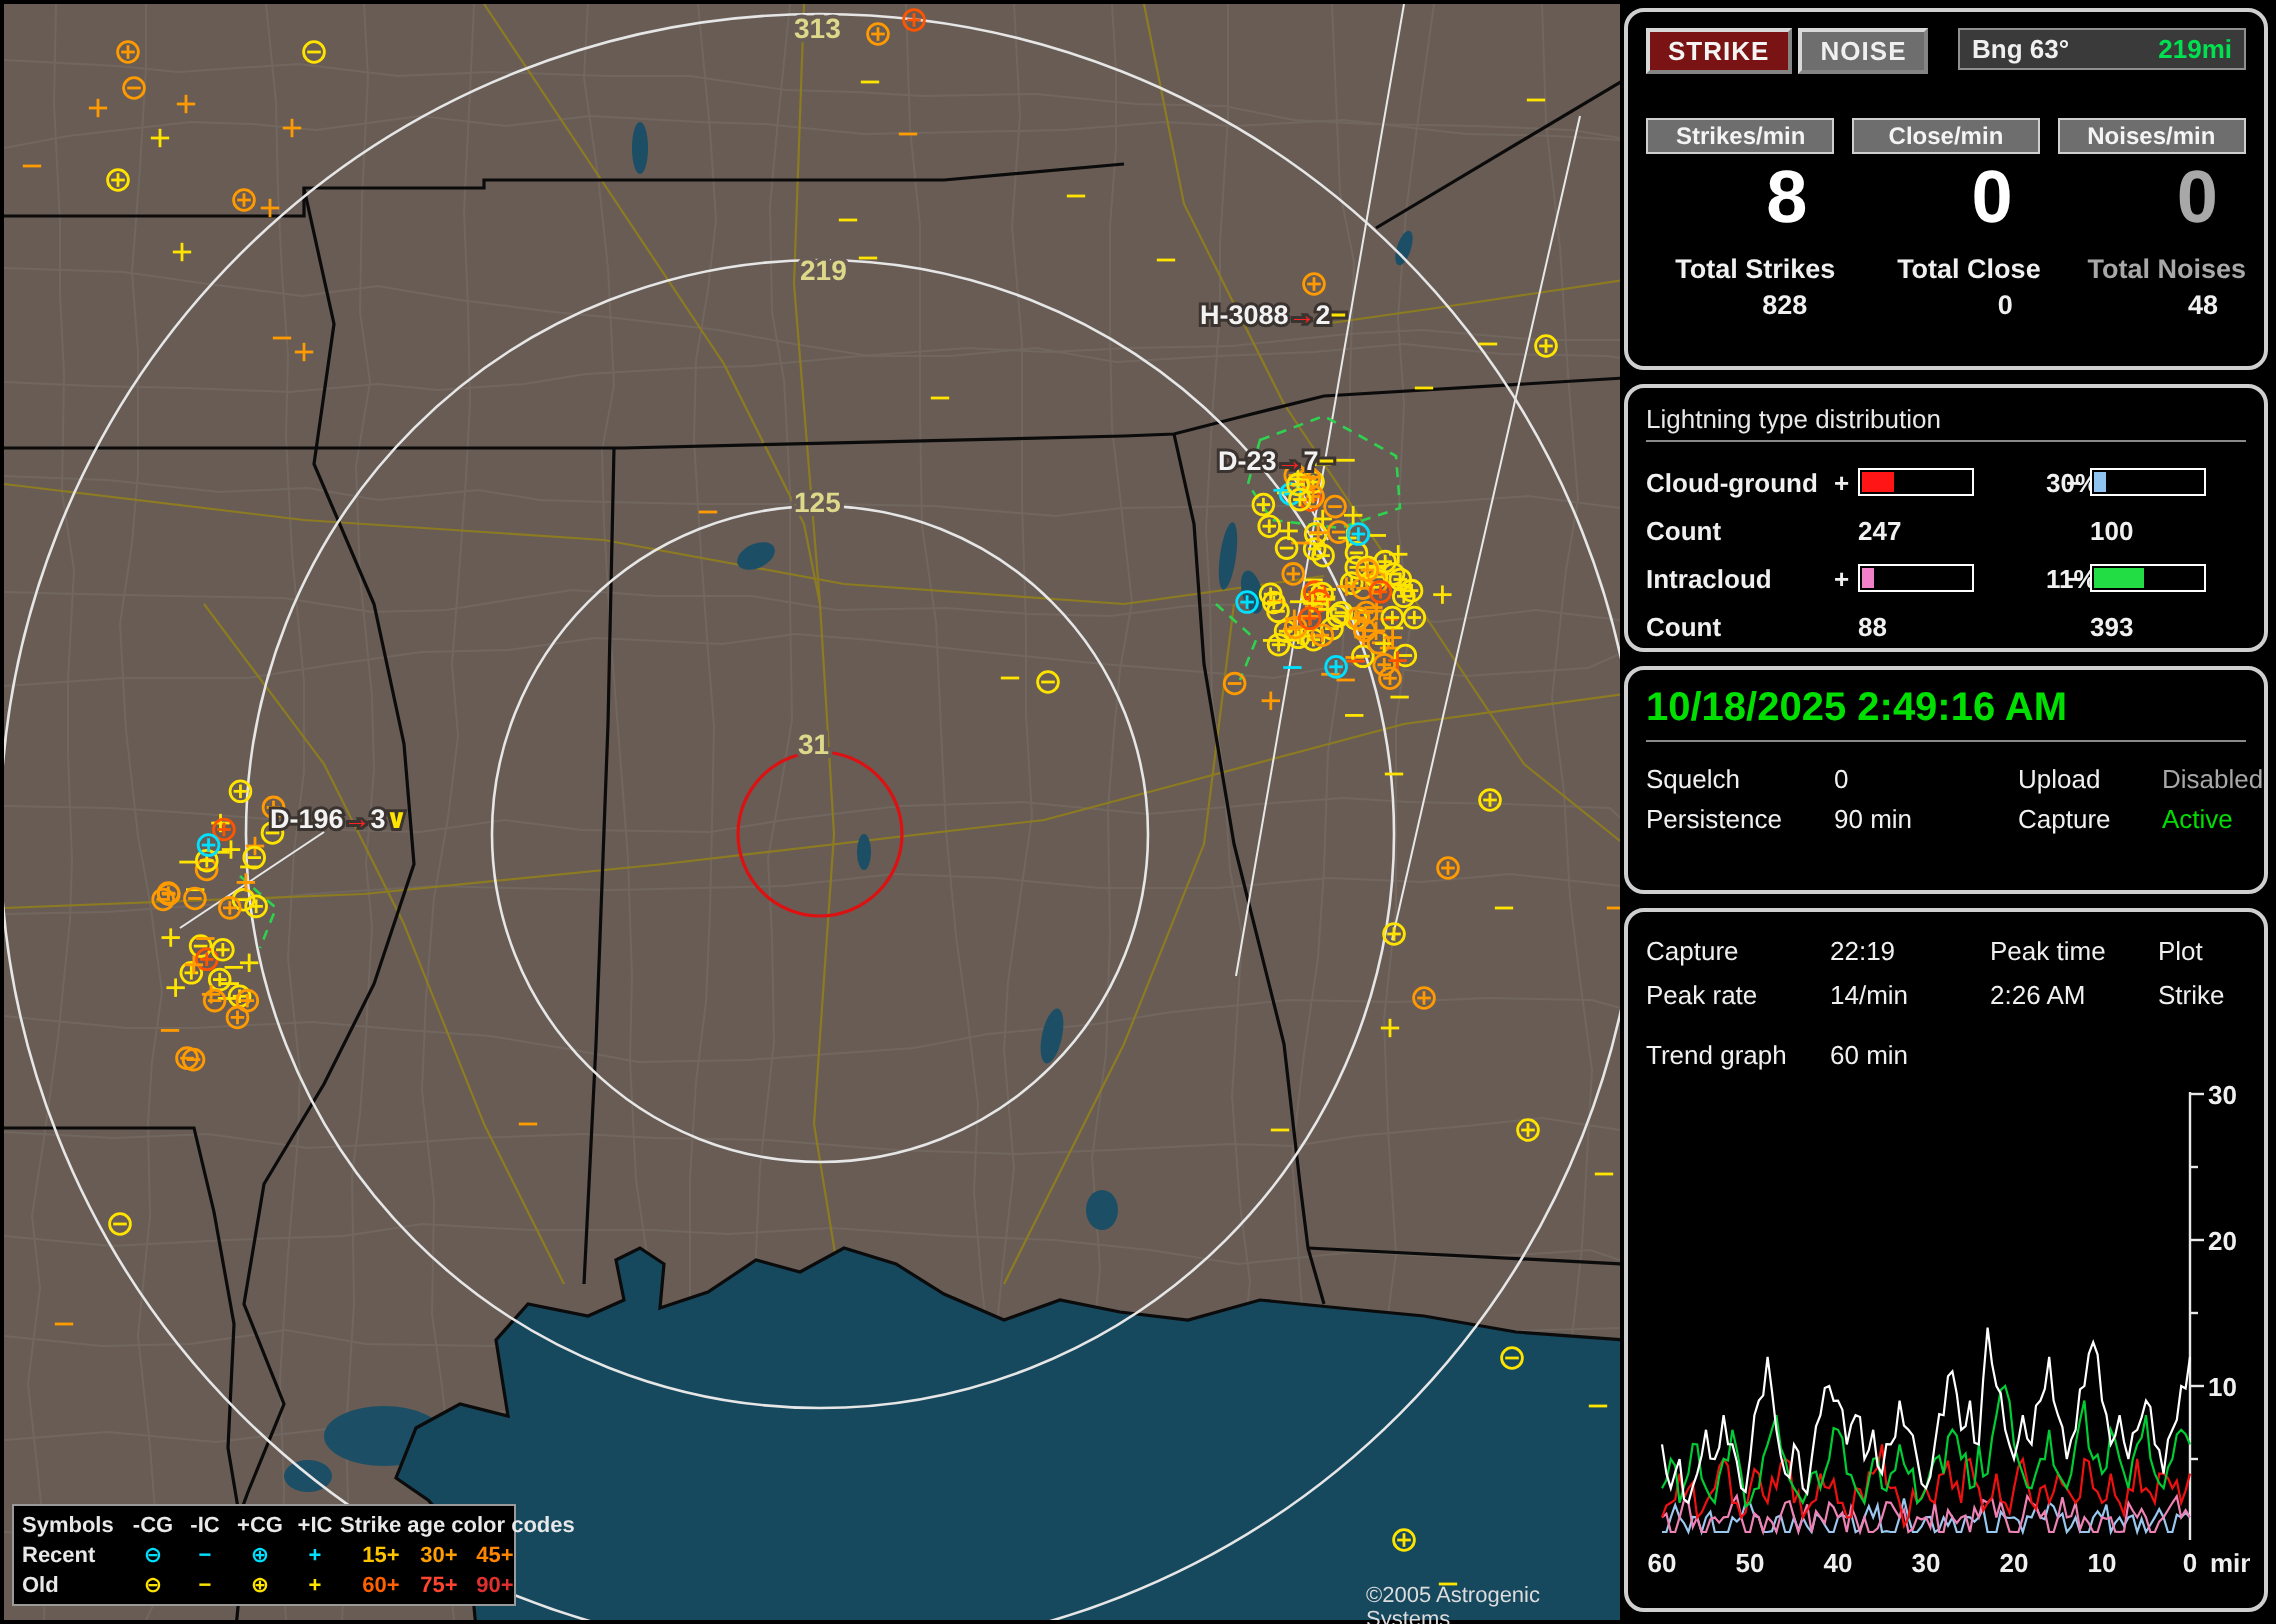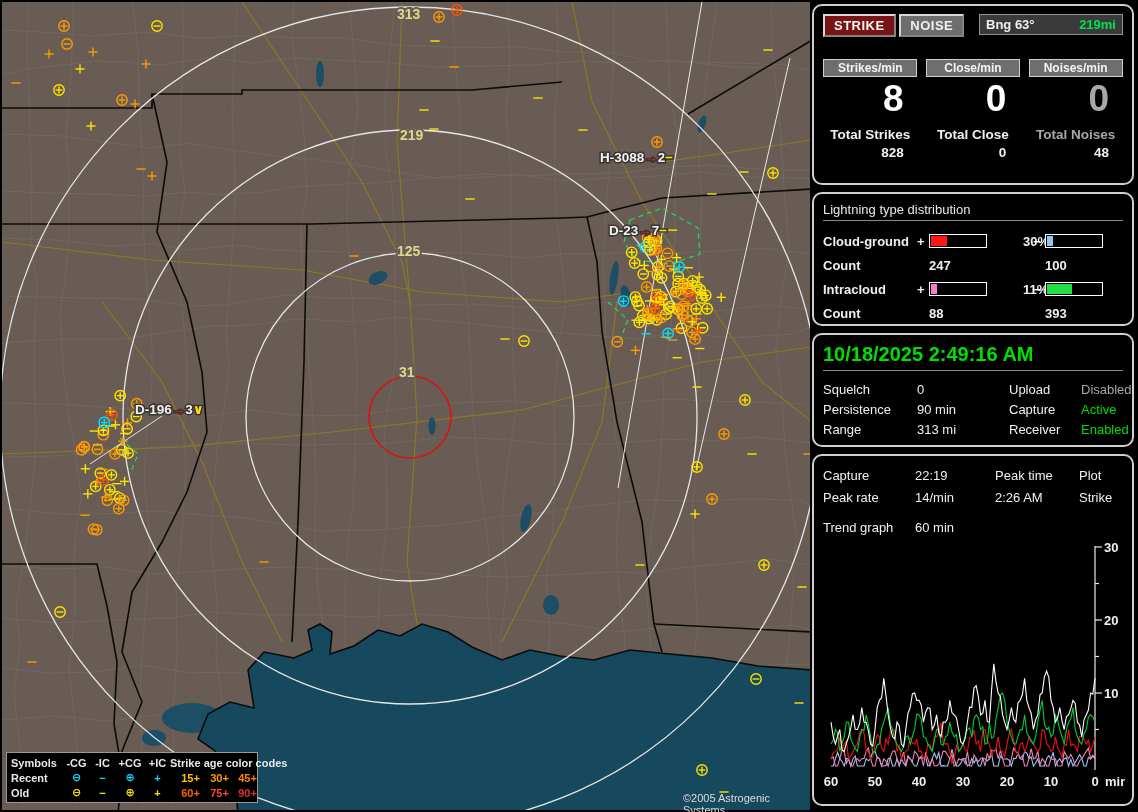--- a/index.html
+++ b/index.html
@@ -23,21 +23,21 @@
   .btn{display:inline-block;border:2px outset #d8d8d8;padding:2px 9px;font-weight:700;
        font-size:13px;color:#f4f4f4;letter-spacing:.5px;}
   .btn.strike{background:#7a1414;}
   .btn.noise{background:#6e6e6e;color:#f0f0f0;}
   .bngbox{float:right;background:#3a3a3a;border:1px solid #909090;padding:2px 6px;min-width:130px;display:flex;justify-content:space-between;}
   .bng-rng{color:#00e050;}
   .ratecols{display:grid;grid-template-columns:1fr 1fr 1fr;margin-top:22px;column-gap:8px;}
   .chip{display:block;background:#6e6e6e;border:1px solid #cfcfcf;color:#f4f4f4;
         font-size:12px;text-align:center;padding:1px 2px;width:88px;margin:0 auto;}
   .bigno{font-size:37px;font-weight:700;text-align:right;padding-right:14px;line-height:44px;}
-  .tlabel{font-size:13.5px;text-align:center;margin-top:6px;}
+  .tlabel{font-size:13.5px;text-align:right;margin-top:6px;}
   .tval{font-size:13.5px;text-align:right;padding-right:14px;margin-top:3px;}
   .sec-title{font-weight:400;font-size:13px;color:#e8e8e8;border-bottom:1px solid #8a8a8a;
              padding-bottom:3px;margin-bottom:8px;}
   .distrow{display:grid;grid-template-columns:94px 12px 60px 44px 12px 60px 44px;align-items:center;height:24px;}
   .bar{width:56px;height:12px;border:1px solid #fff;background:#000;position:relative;}
   .bar i{position:absolute;left:1px;top:1px;bottom:1px;display:block;}
   .pct{padding-left:4px;margin-left:30px;}
   .dt{color:#00e000;font-size:20px;font-weight:700;border-bottom:1px solid #8a8a8a;padding-bottom:4px;margin-bottom:8px;}
   .inforow{display:grid;grid-template-columns:94px 92px 72px 1fr;height:20px;align-items:center;font-weight:400;}
   .statrow{display:grid;grid-template-columns:92px 80px 84px 1fr;height:22px;align-items:center;font-weight:400;}
@@ -1108,26 +1108,20 @@
         <span>0</span>
         <span>Upload</span>
         <span style="color: rgb(168, 168, 168);">Disabled</span>
       </div>
       <div class="inforow">
         <span>Persistence</span>
         <span>90 min</span>
         <span>Capture</span>
         <span style="color: rgb(0, 221, 0);">Active</span>
       </div>
-      <div class="inforow">
-        <span>Range</span>
-        <span>313 mi</span>
-        <span>Receiver</span>
-        <span style="color: rgb(0, 221, 0);">Enabled</span>
-      </div>
     </div>
 
     <div class="section" style="height:352px;">
       <div class="statrow">
         <span>Capture</span>
         <span>22:19</span>
         <span>Peak time</span>
         <span>Plot</span>
       </div>
       <div class="statrow">

